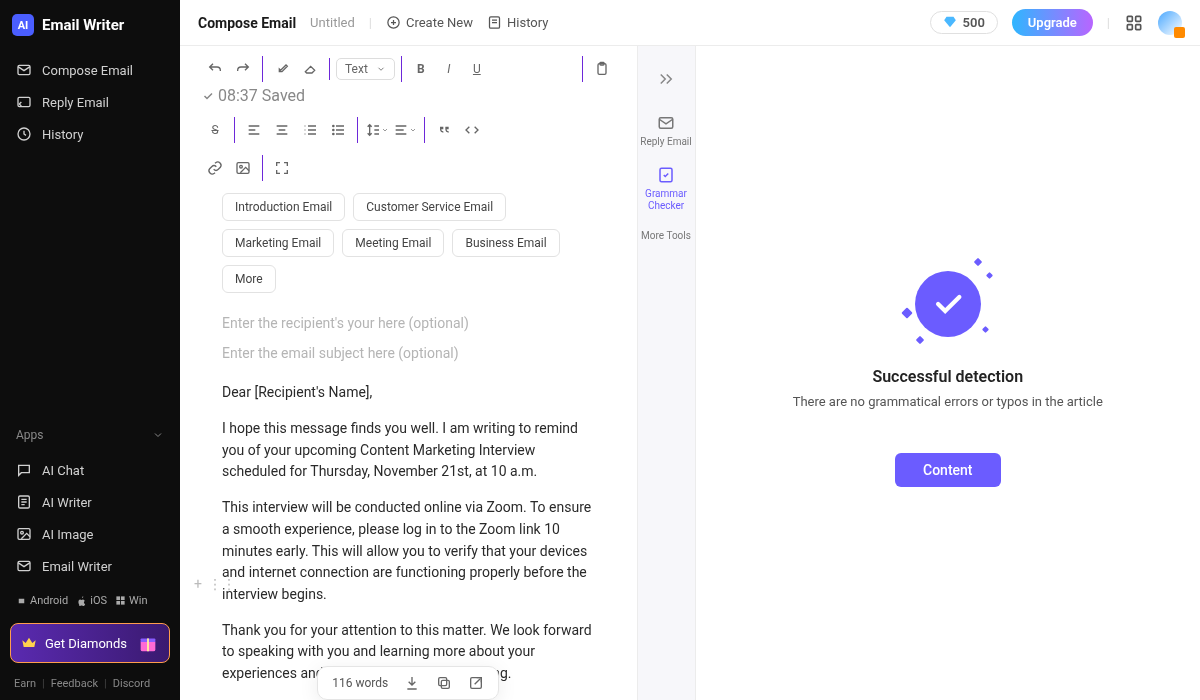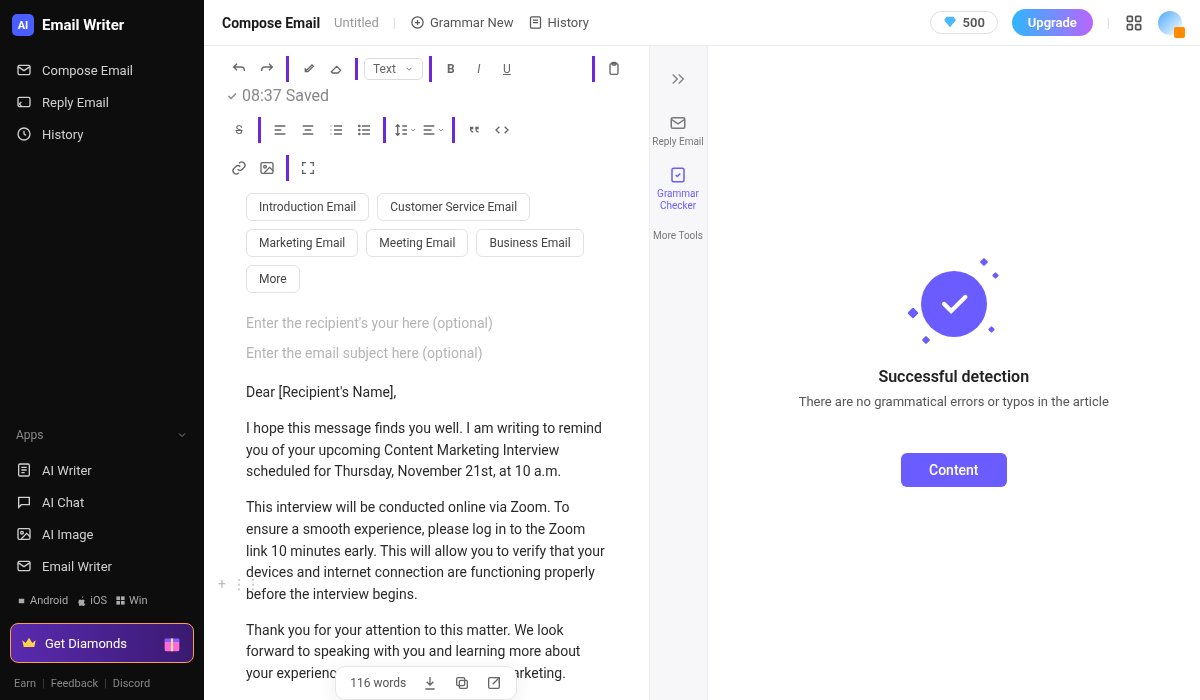--- a/index.html
+++ b/index.html
@@ -1,17 +1,17 @@
 <!DOCTYPE html>
 <html><head>
 <meta charset="utf-8">
 <style>
 *{box-sizing:border-box;margin:0;padding:0;font-family:-apple-system,BlinkMacSystemFont,"Segoe UI",Roboto,sans-serif}
 body{width:1200px;height:700px;overflow:hidden;display:flex;background:#fff;color:#1a1a1a}
-.sidebar{width:204px;background:#0d0d0d;color:#e5e5e5;display:flex;flex-direction:column;font-size:13px;position:relative}
+.sidebar{width:180px;background:#0d0d0d;color:#e5e5e5;display:flex;flex-direction:column;font-size:13px;position:relative}
 .logo{display:flex;align-items:center;gap:8px;padding:14px 12px;font-weight:700;font-size:15px;color:#fff}
 .logo-badge{width:22px;height:22px;background:#4a5eff;border-radius:5px;display:flex;align-items:center;justify-content:center;color:#fff;font-size:11px;font-weight:700}
 .nav{padding:4px 0}
 .nav-item{display:flex;align-items:center;gap:10px;padding:8px 16px;cursor:pointer;color:#d0d0d0}
 .nav-ic{width:16px;height:16px;flex-shrink:0}
 .apps-header{display:flex;align-items:center;justify-content:space-between;padding:8px 16px;color:#888;font-size:12px;margin-top:auto}
 .platforms{display:flex;gap:8px;padding:8px 16px;font-size:11px;color:#aaa;align-items:center}
 .plat{display:flex;align-items:center;gap:3px}
 .diamonds-btn{margin:8px 10px;padding:8px 10px;border:1px solid #ff9d4d;border-radius:8px;display:flex;align-items:center;gap:8px;font-weight:400;font-size:13px;color:#fff;cursor:pointer;background:linear-gradient(90deg,#5a2ab0,#3a1a70)}
 .footer-links{display:flex;gap:6px;padding:6px 14px 10px;font-size:11px;color:#888}
@@ -24,21 +24,21 @@
 .tb-sep{color:#ddd}
 .tb-btn{display:flex;align-items:center;gap:5px;color:#555;cursor:pointer}
 .tb-spacer{flex:1}
 .credit-pill{border:1px solid #e0e0e0;border-radius:999px;padding:3px 12px;display:flex;align-items:flex-start;gap:6px;font-weight:600;color:#555}
 .upgrade-btn{background:linear-gradient(90deg,#2fb6ff,#b865ff);color:#fff;border-radius:999px;padding:6px 16px;font-weight:600;cursor:pointer;font-size:13px}
 .tb-icon{width:20px;height:20px;cursor:pointer;color:#555}
 .workspace{flex:1;display:flex;min-height:0}
 .editor-col{flex:1;min-width:0;border-right:1px solid #ececec;position:relative;display:flex;flex-direction:column}
 .toolbar{padding:10px 16px 4px;display:flex;flex-wrap:wrap;gap:4px 0;align-items:center;font-size:12px;color:#555}
 .tgroup{display:flex;align-items:center;gap:2px;padding:0 6px}
-.tgroup+.tgroup{border-left:3px solid #6d28d9}
+.tgroup+.tgroup{border-left:1px solid #6d28d9}
 .tbtn{width:26px;height:26px;display:flex;align-items:center;justify-content:center;border-radius:4px;cursor:pointer;color:#666}
 .tsel{border:1px solid #ddd;border-radius:5px;padding:3px 8px;display:flex;align-items:center;gap:8px;font-size:12px;cursor:pointer;color:#666}
 .saved{display:flex;align-items:center;gap:4px;color:#888;font-size:16px;padding:0 6px}
 .chips{display:flex;flex-wrap:wrap;gap:8px;padding:8px 42px 12px}
 .chip{border:1px solid #e2e2e2;border-radius:6px;padding:6px 12px;font-size:12px;color:#444;cursor:pointer;background:#fff}
 .doc{flex:1;overflow-y:auto;padding:4px 42px 72px;font-size:14px;line-height:1.55;color:#2a2a2a}
 .doc-field{color:#b5b5b5;padding:4px 0;font-size:14px}
 .doc p{margin:14px 0}
 .gutter{position:absolute;left:14px;top:530px;display:flex;gap:6px;color:#bbb;font-size:14px}
 .floatbar{position:absolute;bottom:0;left:50%;transform:translateX(-50%);background:#fff;border:1px solid #e5e5e5;border-radius:10px;box-shadow:0 4px 20px rgba(0,0,0,.08);padding:8px 14px;display:flex;align-items:center;gap:16px;font-size:12px;color:#555}
@@ -93,30 +93,30 @@
 
   <div class="apps-header" style="margin-top:auto">
     <span>Apps</span>
     <svg width="12" height="12" viewBox="0 0 24 24" fill="none" stroke="currentColor" stroke-width="2">
         <path d="M6 9l6 6 6-6"></path>
       </svg>
   </div>
   <div class="nav">
     <div class="nav-item">
       <svg class="nav-ic" viewBox="0 0 24 24" fill="none" stroke="currentColor" stroke-width="2">
+          <path d="M4 5h16v11H8l-4 4V5z"></path>
+        </svg>
+      <span>AI Chat</span>
+    </div>
+    <div class="nav-item">
+      <svg class="nav-ic" viewBox="0 0 24 24" fill="none" stroke="currentColor" stroke-width="2">
           <rect x="4" y="3" width="16" height="18" rx="2"></rect>
           <path d="M8 8h8M8 12h8M8 16h5"></path>
         </svg>
       <span>AI Writer</span>
-    </div>
-    <div class="nav-item">
-      <svg class="nav-ic" viewBox="0 0 24 24" fill="none" stroke="currentColor" stroke-width="2">
-          <path d="M4 5h16v11H8l-4 4V5z"></path>
-        </svg>
-      <span>AI Chat</span>
     </div>
     <div class="nav-item">
       <svg class="nav-ic" viewBox="0 0 24 24" fill="none" stroke="currentColor" stroke-width="2">
           <rect x="3" y="4" width="18" height="16" rx="2"></rect>
           <circle cx="9" cy="10" r="2"></circle>
           <path d="M21 16l-5-5-8 8"></path>
         </svg>
       <span>AI Image</span>
     </div>
     <div class="nav-item">
@@ -177,21 +177,21 @@
 
   <div class="topbar">
     <span class="tb-title">Compose Email</span>
     <span class="tb-untitled">Untitled</span>
     <span class="tb-sep">|</span>
     <span class="tb-btn">
       <svg width="15" height="15" viewBox="0 0 24 24" fill="none" stroke="currentColor" stroke-width="2">
           <circle cx="12" cy="12" r="9"></circle>
           <path d="M12 8v8M8 12h8"></path>
         </svg>
-      <span>Grammar New</span>
+      <span>Create New</span>
     </span>
     <span class="tb-btn">
       <svg width="15" height="15" viewBox="0 0 24 24" fill="none" stroke="currentColor" stroke-width="2">
           <rect x="4" y="3" width="16" height="18" rx="2"></rect>
           <path d="M8 8h8M8 12h8"></path>
         </svg>
       <span>History</span>
     </span>
     <span class="tb-spacer"></span>
     <span class="credit-pill">

